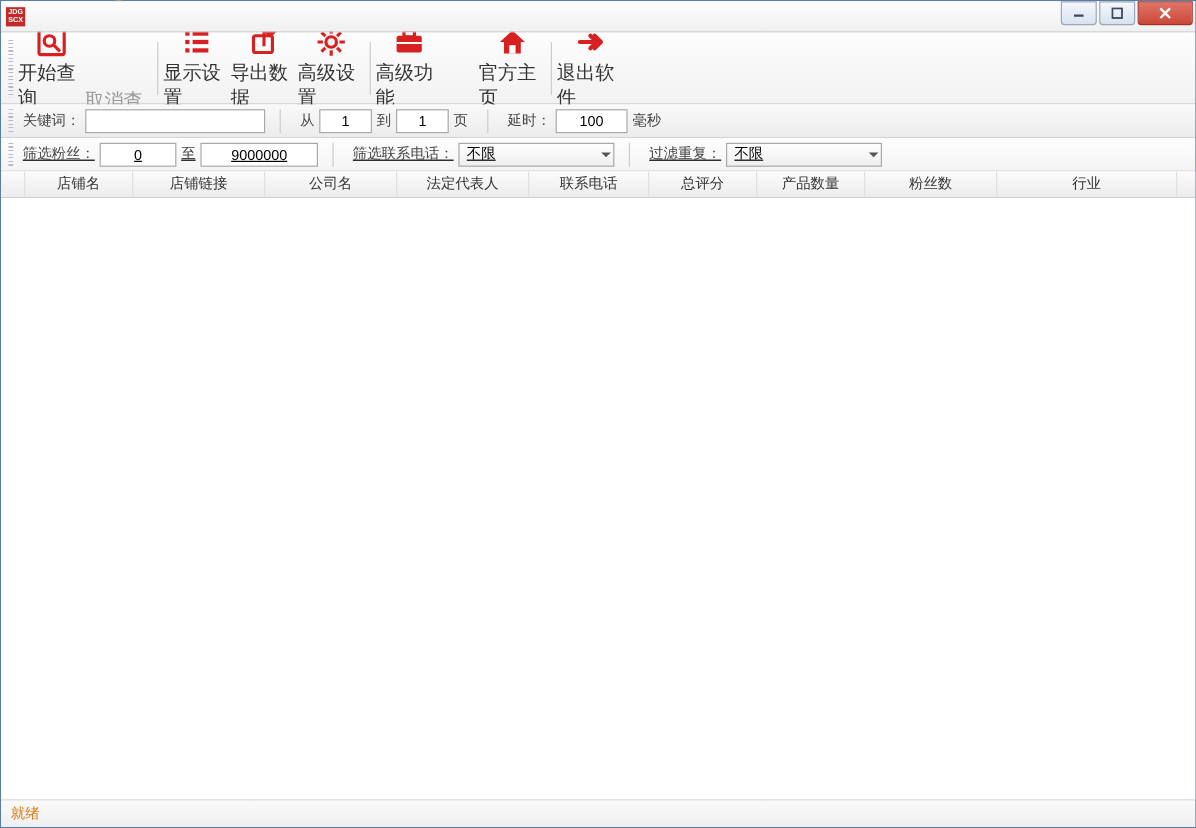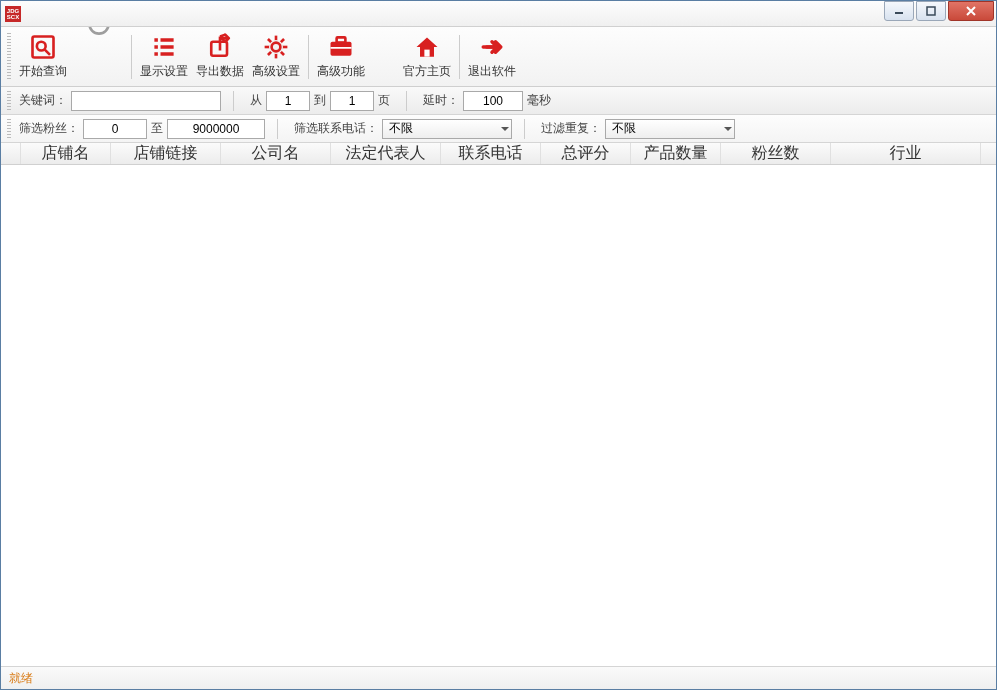--- a/index.html
+++ b/index.html
@@ -85,21 +85,21 @@
   flex-direction: column;
   align-items: center;
   justify-content: center;
   width: 56px;
   height: 54px;
   cursor: pointer;
   color: #333;
 }
 .tool-btn.disabled { color: #999; gap: 47px; }
 .tool-btn .ico { width: 28px; height: 28px; margin-bottom: 2px; }
-.tool-btn .lbl { font-size: 12px; }
+.tool-btn .lbl { font-size: 16px; }
 .tool-sep {
   width: 1px;
   height: 44px;
   background: #ccc;
   margin: 0 4px;
 }
 .tool-gap { width: 30px; }
 
 .filterbar {
   height: 28px;
@@ -109,20 +109,21 @@
   align-items: center;
   padding: 0 6px;
 }
 .filterbar2 {
   height: 28px;
   background: linear-gradient(to bottom, #fdfdfd, #f4f4f4);
   border-bottom: 1px solid #d5d5d5;
   display: flex;
   align-items: center;
   padding: 0 6px;
+  text-decoration: underline;
 }
 .fld-label { color: #444; margin: 0 4px; white-space: nowrap; }
 .txt {
   height: 20px;
   border: 1px solid #a9a9a9;
   background: #fff;
   padding: 0 4px;
   font-size: 12px;
   text-align: center;
 }
@@ -165,21 +166,21 @@
   background: linear-gradient(to bottom, #fbfbfb, #ececec);
   border-bottom: 1px solid #d0d0d0;
   display: flex;
 }
 .col-h {
   border-right: 1px solid #e0e0e0;
   display: flex;
   align-items: center;
   justify-content: center;
   color: #333;
-  font-size: 16px;
+  font-size: 12px;
   overflow: hidden;
 }
 .col-h:first-child { width: 20px; }
 .grid-body {
   flex: 1;
   background: #fff;
   overflow: auto;
 }
 
 .statusbar {

